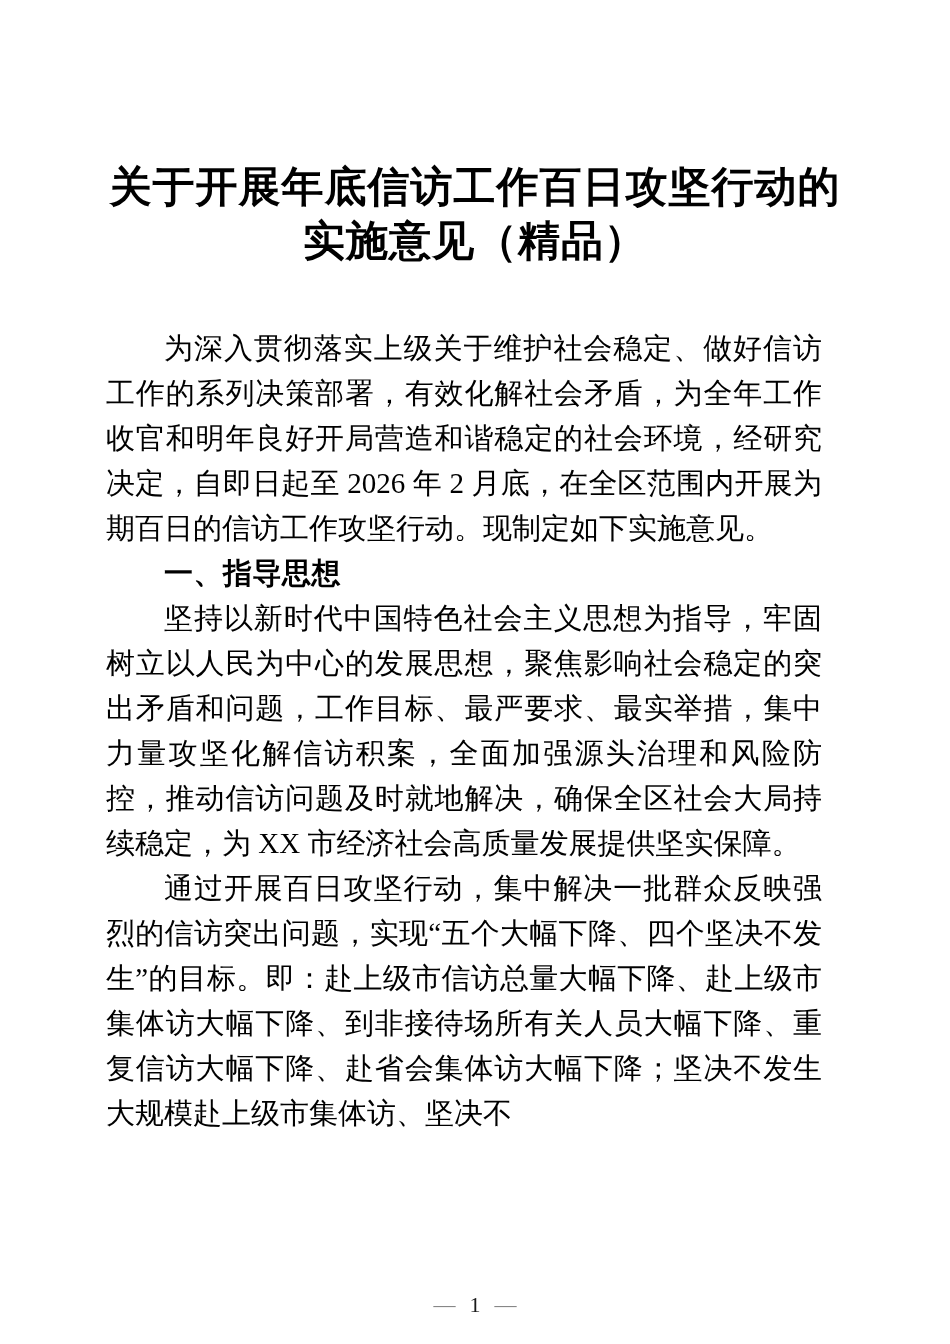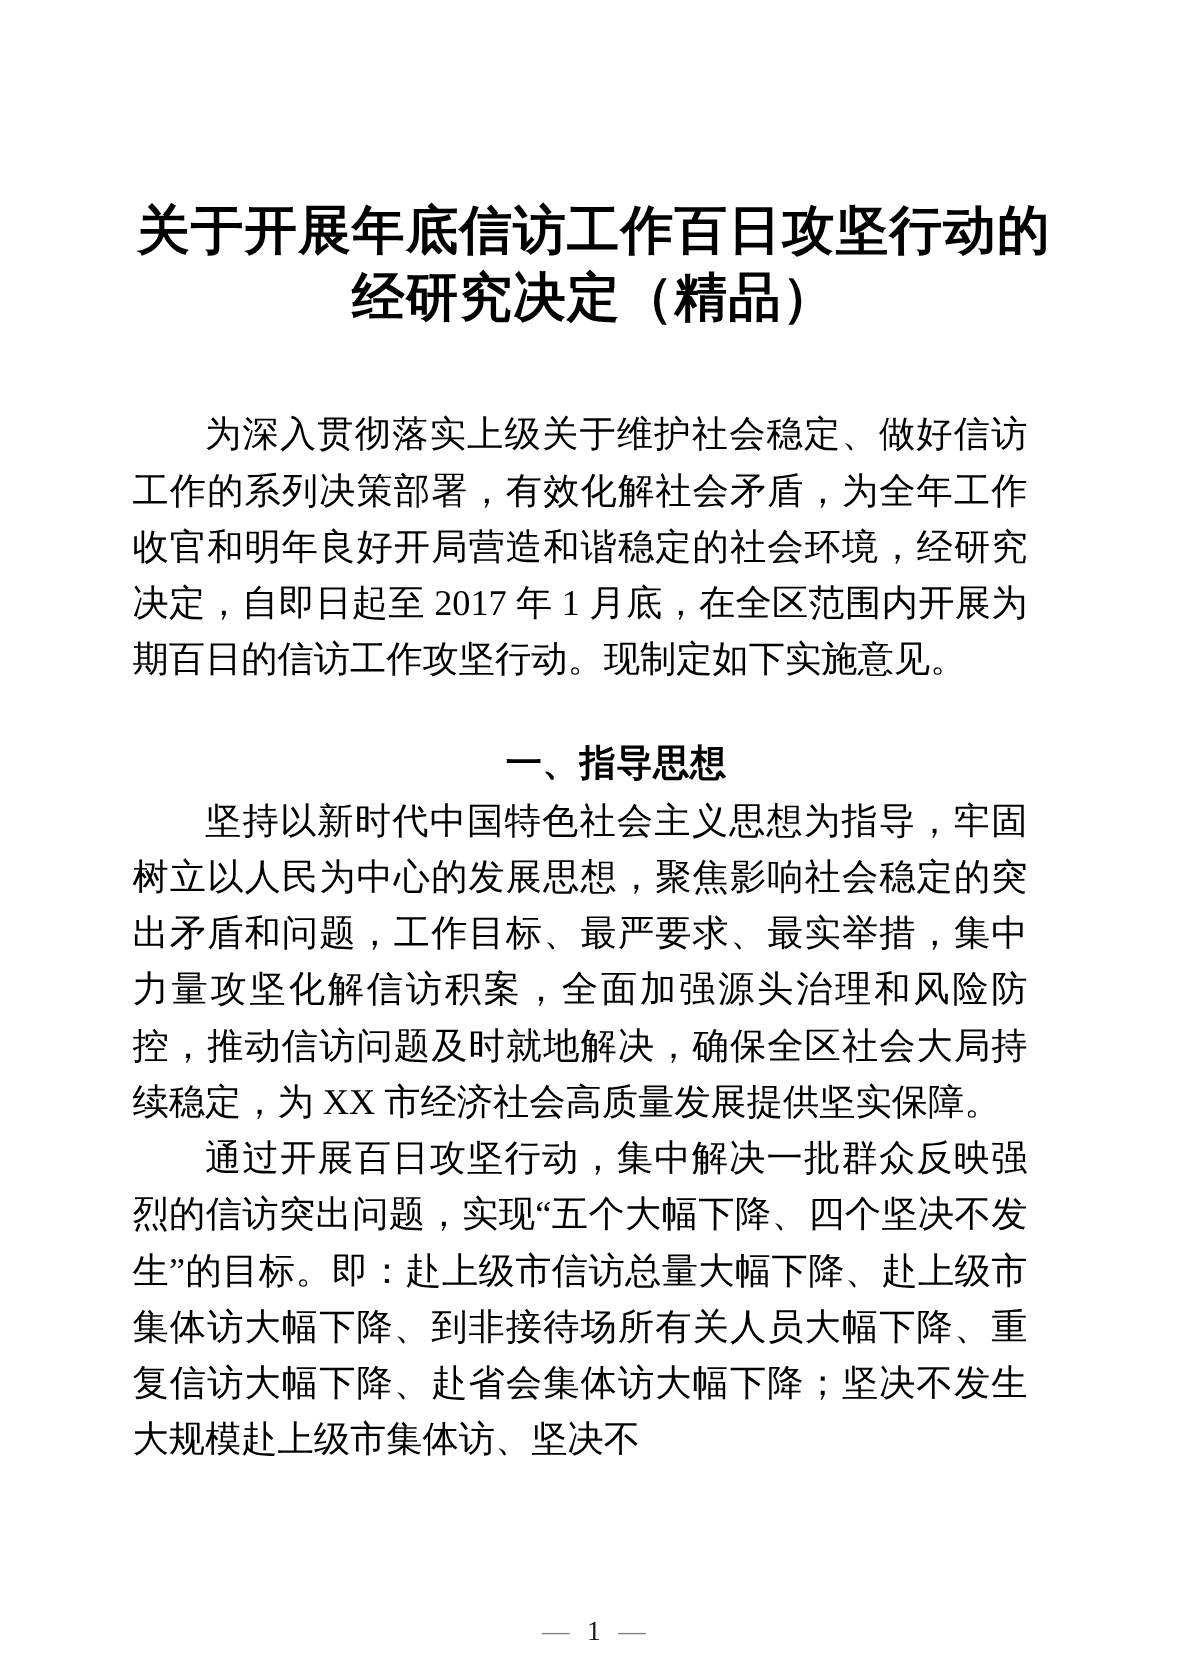--- a/index.html
+++ b/index.html
@@ -20,45 +20,44 @@
     position: absolute;
     top: 160px;
     left: 0;
     width: 950px;
     margin: 0;
     text-align: center;
     font-size: 42px;
     line-height: 54px;
     font-weight: bold;
     letter-spacing: 1px;
-    font-family: Liberation Mono, monospace;
+    font-family: Liberation Sans, sans-serif;
   }
   .doc-body {
     position: absolute;
     top: 326px;
     left: 106px;
     width: 716px;
   }
   .doc-body p {
     margin: 0;
     font-size: 29px;
     line-height: 45px;
     text-indent: 2em;
   }
   .doc-body p.body {
     text-align: justify;
     text-justify: inter-character;
     font-weight: normal;
   }
   .doc-body p.heading {
     font-weight: bold;
-    text-align: center;
-    font-family: Liberation Mono, monospace;
+    text-align: left;
+    font-family: Liberation Serif, serif;
     letter-spacing: 0.5px;
-    margin-top: 39px;
   }
   .page-footer {
     position: absolute;
     bottom: 26px;
     left: 0;
     width: 950px;
     text-align: center;
     font-size: 22px;
     line-height: 26px;
   }
@@ -70,25 +69,25 @@
     color: #1a1a1a;
   }
 </style>
 </head>
 <body>
 
 <div class="page">
 
   <h1 class="doc-title">
     <span>关于开展年底信访工作百日攻坚行动的</span><br>
-    <span>经研究决定（精品）</span>
+    <span>实施意见（精品）</span>
   </h1>
 
   <div class="doc-body" id="paragraphs">
-      <p class="body">为深入贯彻落实上级关于维护社会稳定、做好信访工作的系列决策部署，有效化解社会矛盾，为全年工作收官和明年良好开局营造和谐稳定的社会环境，经研究决定，自即日起至 2017 年 1 月底，在全区范围内开展为期百日的信访工作攻坚行动。现制定如下实施意见。</p>
+      <p class="body">为深入贯彻落实上级关于维护社会稳定、做好信访工作的系列决策部署，有效化解社会矛盾，为全年工作收官和明年良好开局营造和谐稳定的社会环境，经研究决定，自即日起至 2026 年 2 月底，在全区范围内开展为期百日的信访工作攻坚行动。现制定如下实施意见。</p>
       <p class="heading">一、指导思想</p>
       <p class="body">坚持以新时代中国特色社会主义思想为指导，牢固树立以人民为中心的发展思想，聚焦影响社会稳定的突出矛盾和问题，工作目标、最严要求、最实举措，集中力量攻坚化解信访积案，全面加强源头治理和风险防控，推动信访问题及时就地解决，确保全区社会大局持续稳定，为 XX 市经济社会高质量发展提供坚实保障。</p>
       <p class="body">通过开展百日攻坚行动，集中解决一批群众反映强烈的信访突出问题，实现“五个大幅下降、四个坚决不发生”的目标。即：赴上级市信访总量大幅下降、赴上级市集体访大幅下降、到非接待场所有关人员大幅下降、重复信访大幅下降、赴省会集体访大幅下降；坚决不发生大规模赴上级市集体访、坚决不</p>
     </div>
 
   <div class="page-footer">
     <span class="dash">—</span><span class="num">1</span><span class="dash">—</span>
   </div>
 
 </div>

